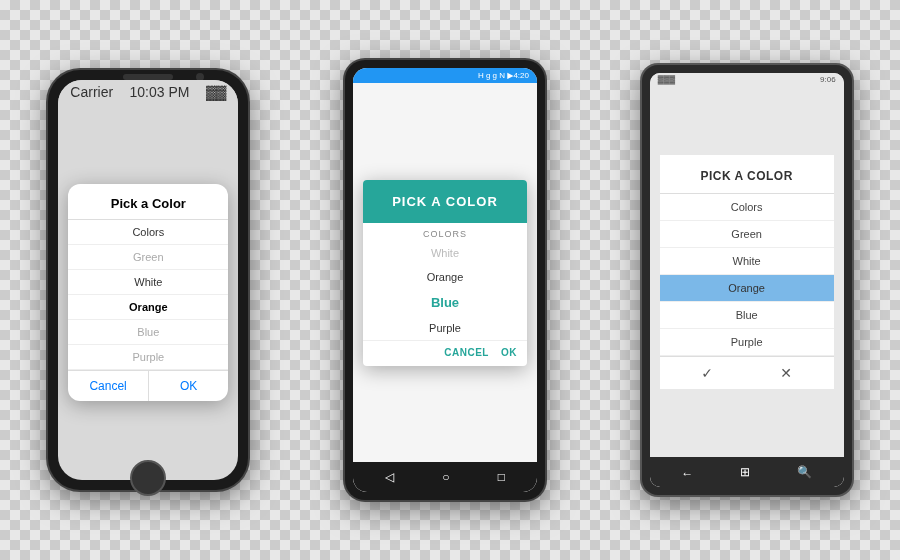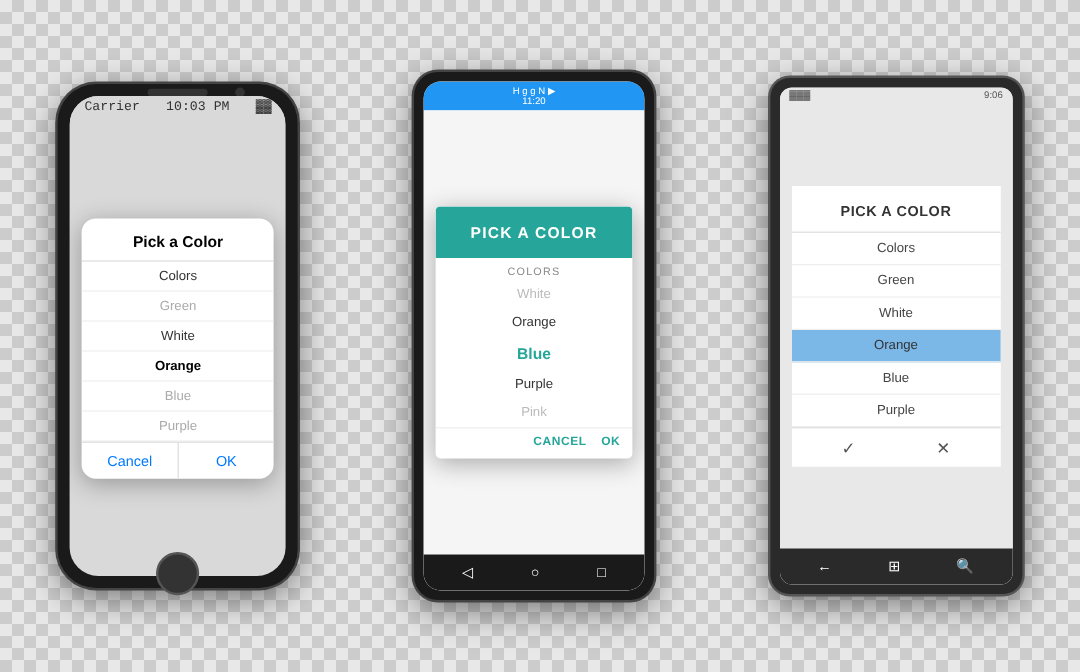--- a/index.html
+++ b/index.html
@@ -37,24 +37,23 @@
       height: 100%;
       overflow: hidden;
       position: relative;
       display: flex;
       flex-direction: column;
     }
     .iphone-status-bar {
       display: flex;
       justify-content: space-between;
       padding: 4px 12px;
-      font-size: 11px;
+      font-size: 14px;
       color: #333;
       background: #d9d9d9;
-      font-family: Liberation Mono, monospace;
     }
     .iphone-home-btn {
       width: 36px;
       height: 36px;
       border-radius: 50%;
       background: #333;
       border: 2px solid #555;
       position: absolute;
       bottom: -6px;
       left: 50%;
@@ -158,21 +157,20 @@
       flex-direction: column;
     }
     .android-status-bar {
       background: #2196F3;
       padding: 3px 8px;
       display: flex;
       justify-content: flex-end;
       align-items: center;
       font-size: 8px;
       color: white;
-      flex-direction: column;
     }
     .android-status-icons {
       display: flex;
       gap: 3px;
       align-items: center;
     }
     .android-nav {
       display: flex;
       justify-content: space-around;
       align-items: center;
@@ -364,33 +362,32 @@
   </div>
   <div class="iphone-home-btn"></div>
 </div>
 
 <div class="android">
   <div class="android-screen">
     <div class="android-status-bar">
       <div class="android-status-icons">
         <span>H g g N ▶</span>
       </div>
-      <span>11:20</span>
+      <span>4:20</span>
     </div>
     <div class="android-content">
       <div class="android-dialog">
         <div class="android-dialog-header">
           <div class="android-dialog-header-text">PICK A COLOR</div>
         </div>
         <div class="android-section-label">COLORS</div>
         <div class="android-list-item dimmed">White</div>
         <div class="android-list-item">Orange</div>
         <div class="android-list-item selected">Blue</div>
         <div class="android-list-item">Purple</div>
-        <div class="android-list-item dimmed">Pink</div>
         <div class="android-dialog-buttons">
           <div class="android-btn">CANCEL</div>
           <div class="android-btn">OK</div>
         </div>
       </div>
     </div>
     <div class="android-nav">
       <span class="nav-icon">◁</span>
       <span class="nav-icon">○</span>
       <span class="nav-icon">□</span>

